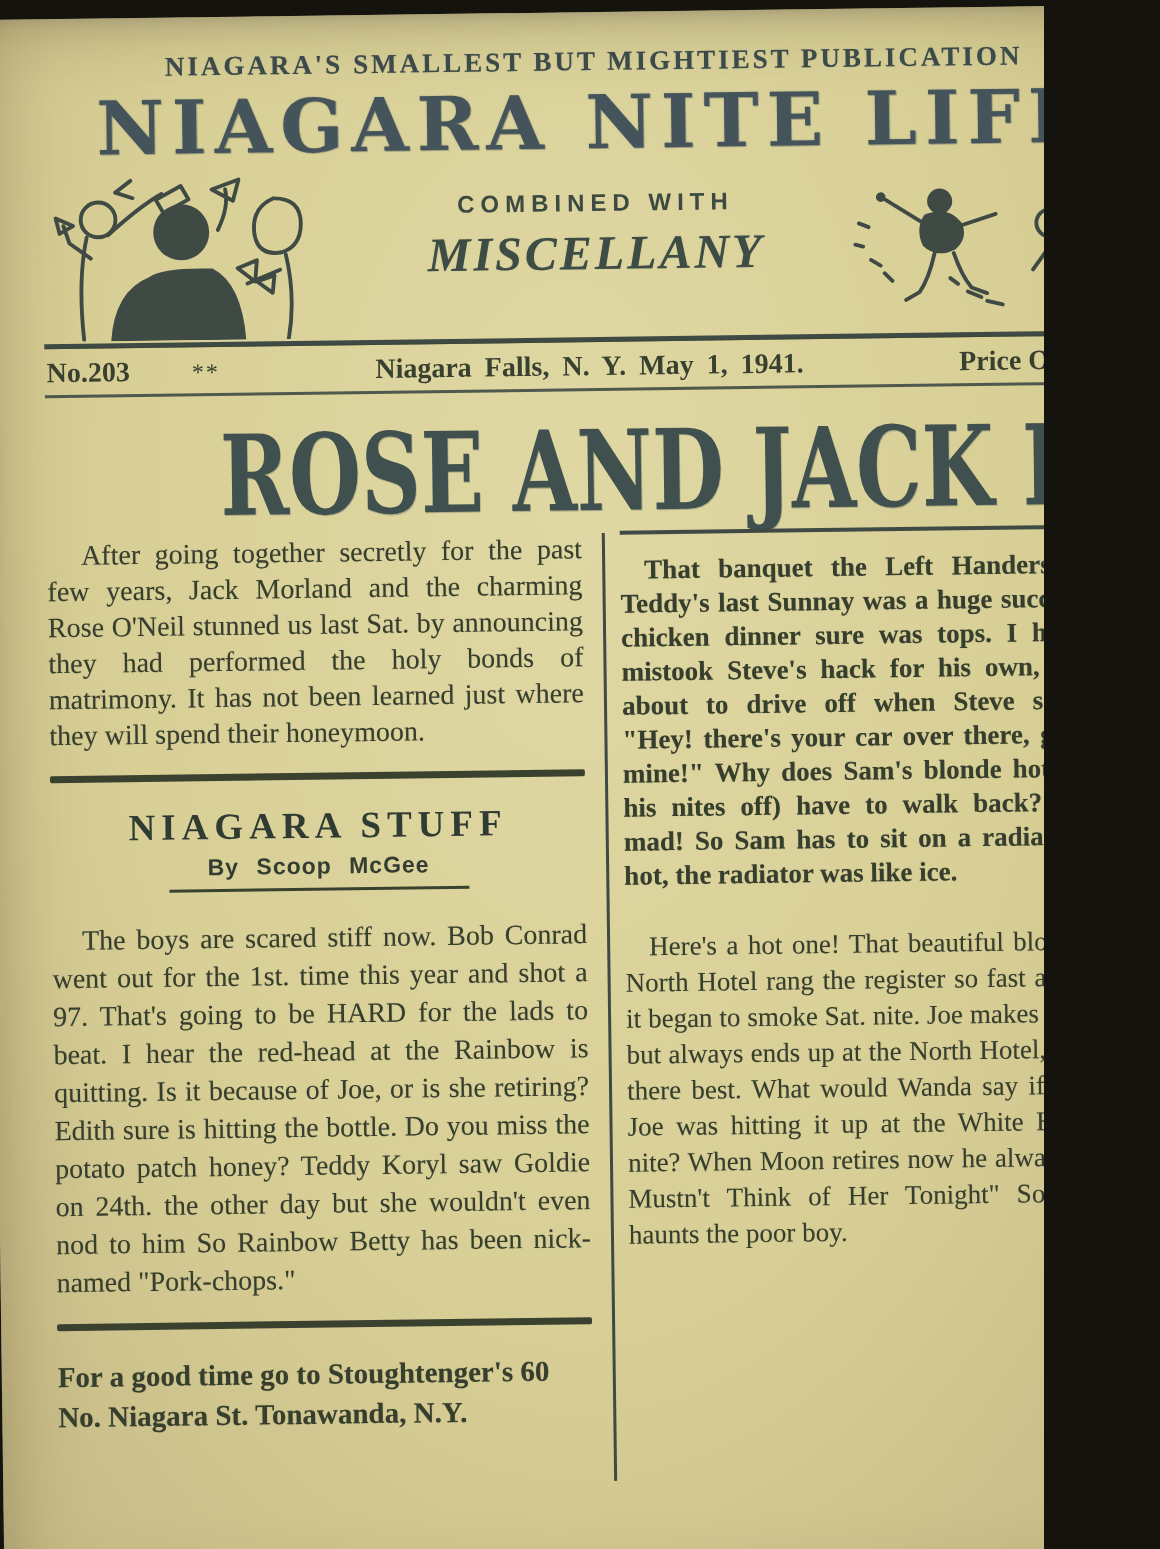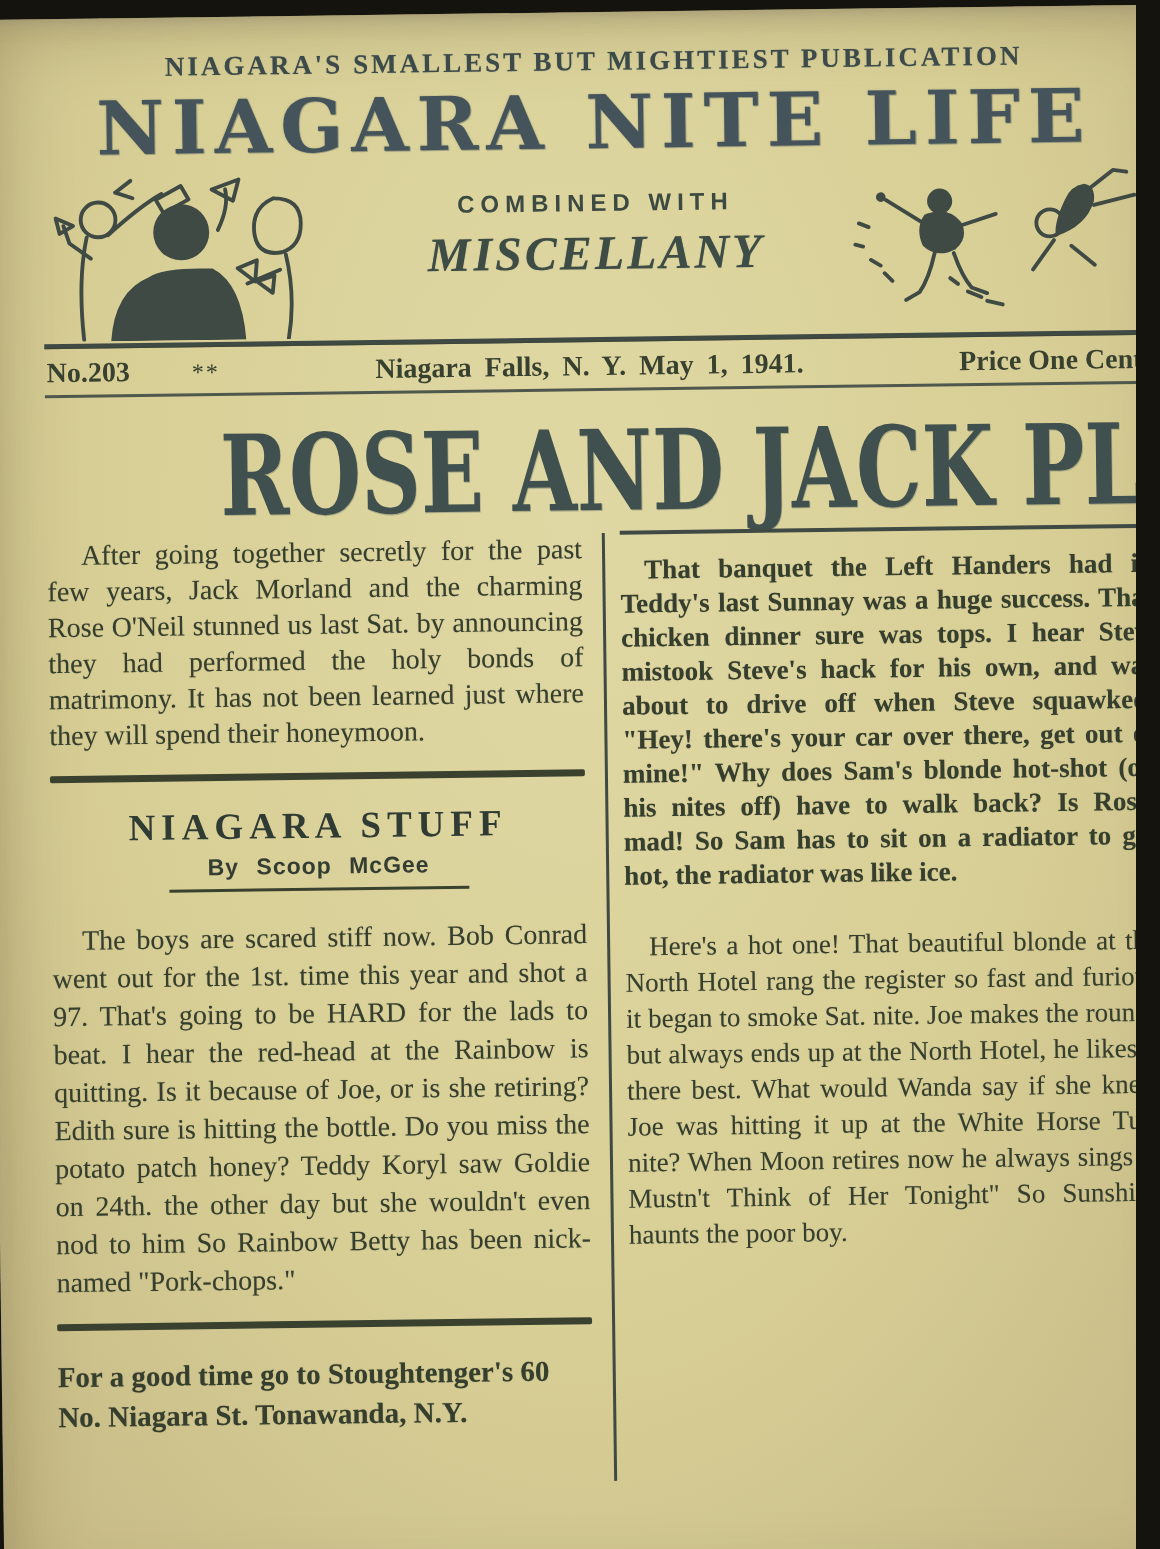--- a/index.html
+++ b/index.html
@@ -6,21 +6,21 @@
     --paper:#d8cf96;
     --paper-light:#e0d8a4;
     --paper-dark:#c3b683;
     --ink:#3a422f;
     --ink-soft:#3f4a44;
     --mast:#44545a;
     --bg:#14130d;
   }
   html,body{margin:0;padding:0;}
   body{font-family:"Liberation Serif","DejaVu Serif",serif;background:var(--bg);}
-  .scene{position:relative;width:1136px;height:1549px;background:var(--bg);overflow:hidden;text-decoration:underline;}
+  .scene{position:relative;width:1044px;height:1549px;background:var(--bg);overflow:hidden;text-decoration:underline;}
   .paper{
     position:absolute;left:-16px;top:20px;width:1210px;height:1590px;
     transform:rotate(-0.75deg);transform-origin:0 0;
     background:radial-gradient(ellipse at 48% 32%, var(--paper-light) 0%, var(--paper) 52%, var(--paper-dark) 100%);
     box-shadow:inset 0 0 80px rgba(96,80,40,.40), inset -10px 0 22px rgba(70,58,28,.45), inset 0 8px 14px rgba(255,250,220,.35);
   }
   .inner{padding:34px 48px 0 56px;}
 
   .tagline{
     text-align:center;font-weight:bold;font-size:27px;letter-spacing:3px;

